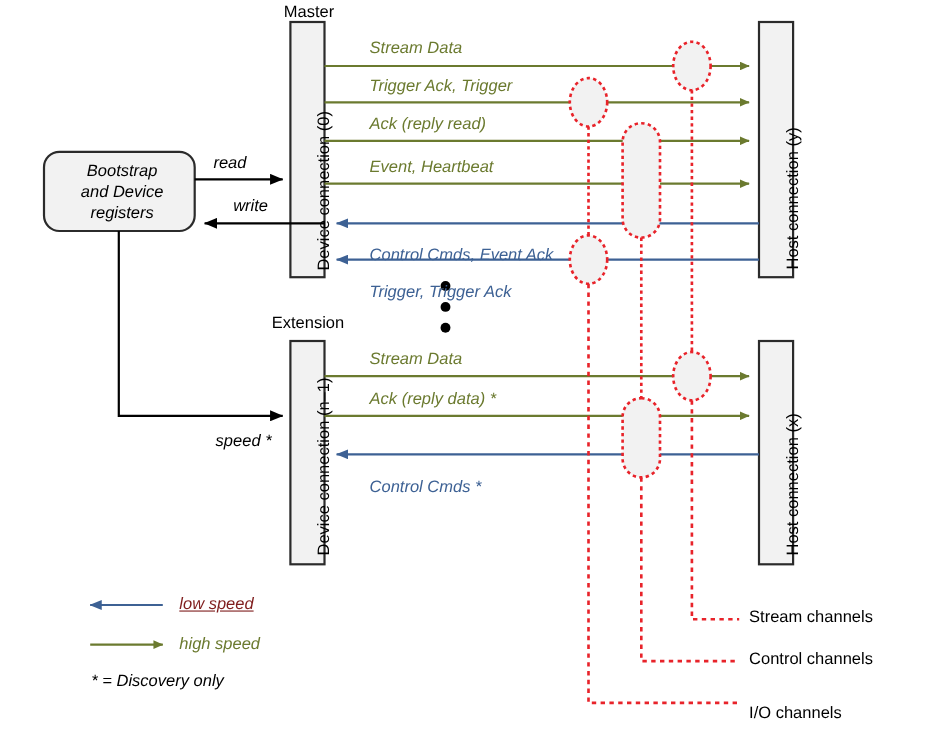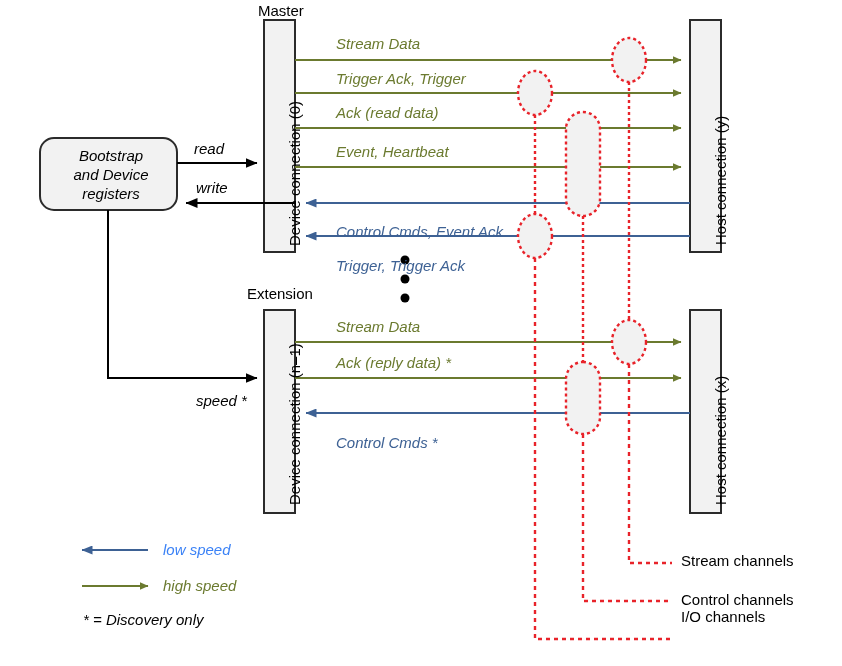--- a/index.html
+++ b/index.html
@@ -9,21 +9,21 @@
     color:#000;
   }
   #canvas{position:absolute;left:0;top:0;width:842px;height:666px;}
   .lbl{position:absolute;white-space:nowrap;}
   .caption{font-size:15px;color:#000;}
   .msg{font-size:15px;font-style:italic;}
   .msg.green{color:#6b7a2f;}
   .msg.blue{color:#3d6194;margin-top:44px;}
   .rw{font-size:15px;font-style:italic;color:#000;}
   .legend-txt{font-size:15px;font-style:italic;}
-  .legend-txt.blue{color:#3b82f6;}
+  .legend-txt.blue{color:#7f1d1d;text-decoration:underline;}
   .legend-txt.green{color:#6b7a2f;}
   .disc{font-size:15px;font-style:italic;color:#000;}
   .chan{font-size:15px;color:#000;}
   .vbox-label{
     position:absolute;font-size:15px;color:#000;
     transform-origin:0 0;white-space:nowrap;
   }
   .boxtxt{font-size:15px;font-style:italic;color:#000;text-align:center;line-height:19px;}
 </style>
 </head>
@@ -144,33 +144,33 @@
   <div>and Device</div>
   <div>registers</div>
 </div>
 
 <div class="vbox-label" style="left:286px;top:246px;transform:rotate(-90deg);">Device connection (0)</div>
 <div class="vbox-label" style="left:286px;top:505px;transform:rotate(-90deg);">Device connection (n–1)</div>
 <div class="vbox-label" style="left:712px;top:245px;transform:rotate(-90deg);">Host connection (y)</div>
 <div class="vbox-label" style="left:712px;top:505px;transform:rotate(-90deg);">Host connection (x)</div>
 
 <div class="lbl rw" style="left:194px;top:140px;">read</div>
-<div class="lbl rw" style="left:196px;top:179px;text-align:right;">write</div>
+<div class="lbl rw" style="left:212px;top:179px;text-align:right;">write</div>
 <div class="lbl rw" style="left:196px;top:392px;">speed *</div>
 
 <div class="lbl msg green" style="left:336px;top:35px;">Stream Data</div>
 <div class="lbl msg green" style="left:336px;top:70px;">Trigger Ack, Trigger</div>
-<div class="lbl msg green" style="left:336px;top:104px;">Ack (read data)</div>
+<div class="lbl msg green" style="left:336px;top:104px;">Ack (reply read)</div>
 <div class="lbl msg green" style="left:336px;top:143px;">Event, Heartbeat</div>
 <div class="lbl msg blue" style="left:336px;top:179px;">Control Cmds, Event Ack</div>
 <div class="lbl msg blue" style="left:336px;top:213px;">Trigger, Trigger Ack</div>
 
 <div class="lbl msg green" style="left:336px;top:318px;">Stream Data</div>
 <div class="lbl msg green" style="left:336px;top:354px;">Ack (reply data) *</div>
 <div class="lbl msg blue" style="left:336px;top:390px;">Control Cmds *</div>
 
 <div class="lbl chan" style="left:681px;top:552px;">Stream channels</div>
 <div class="lbl chan" style="left:681px;top:591px;">Control channels</div>
-<div class="lbl chan" style="left:681px;top:608px;">I/O channels</div>
+<div class="lbl chan" style="left:681px;top:640px;">I/O channels</div>
 
 <div class="lbl legend-txt blue" style="left:163px;top:541px;">low speed</div>
 <div class="lbl legend-txt green" style="left:163px;top:577px;">high speed</div>
 <div class="lbl disc" style="left:83px;top:611px;">* = Discovery only</div>
 
 </body></html>

